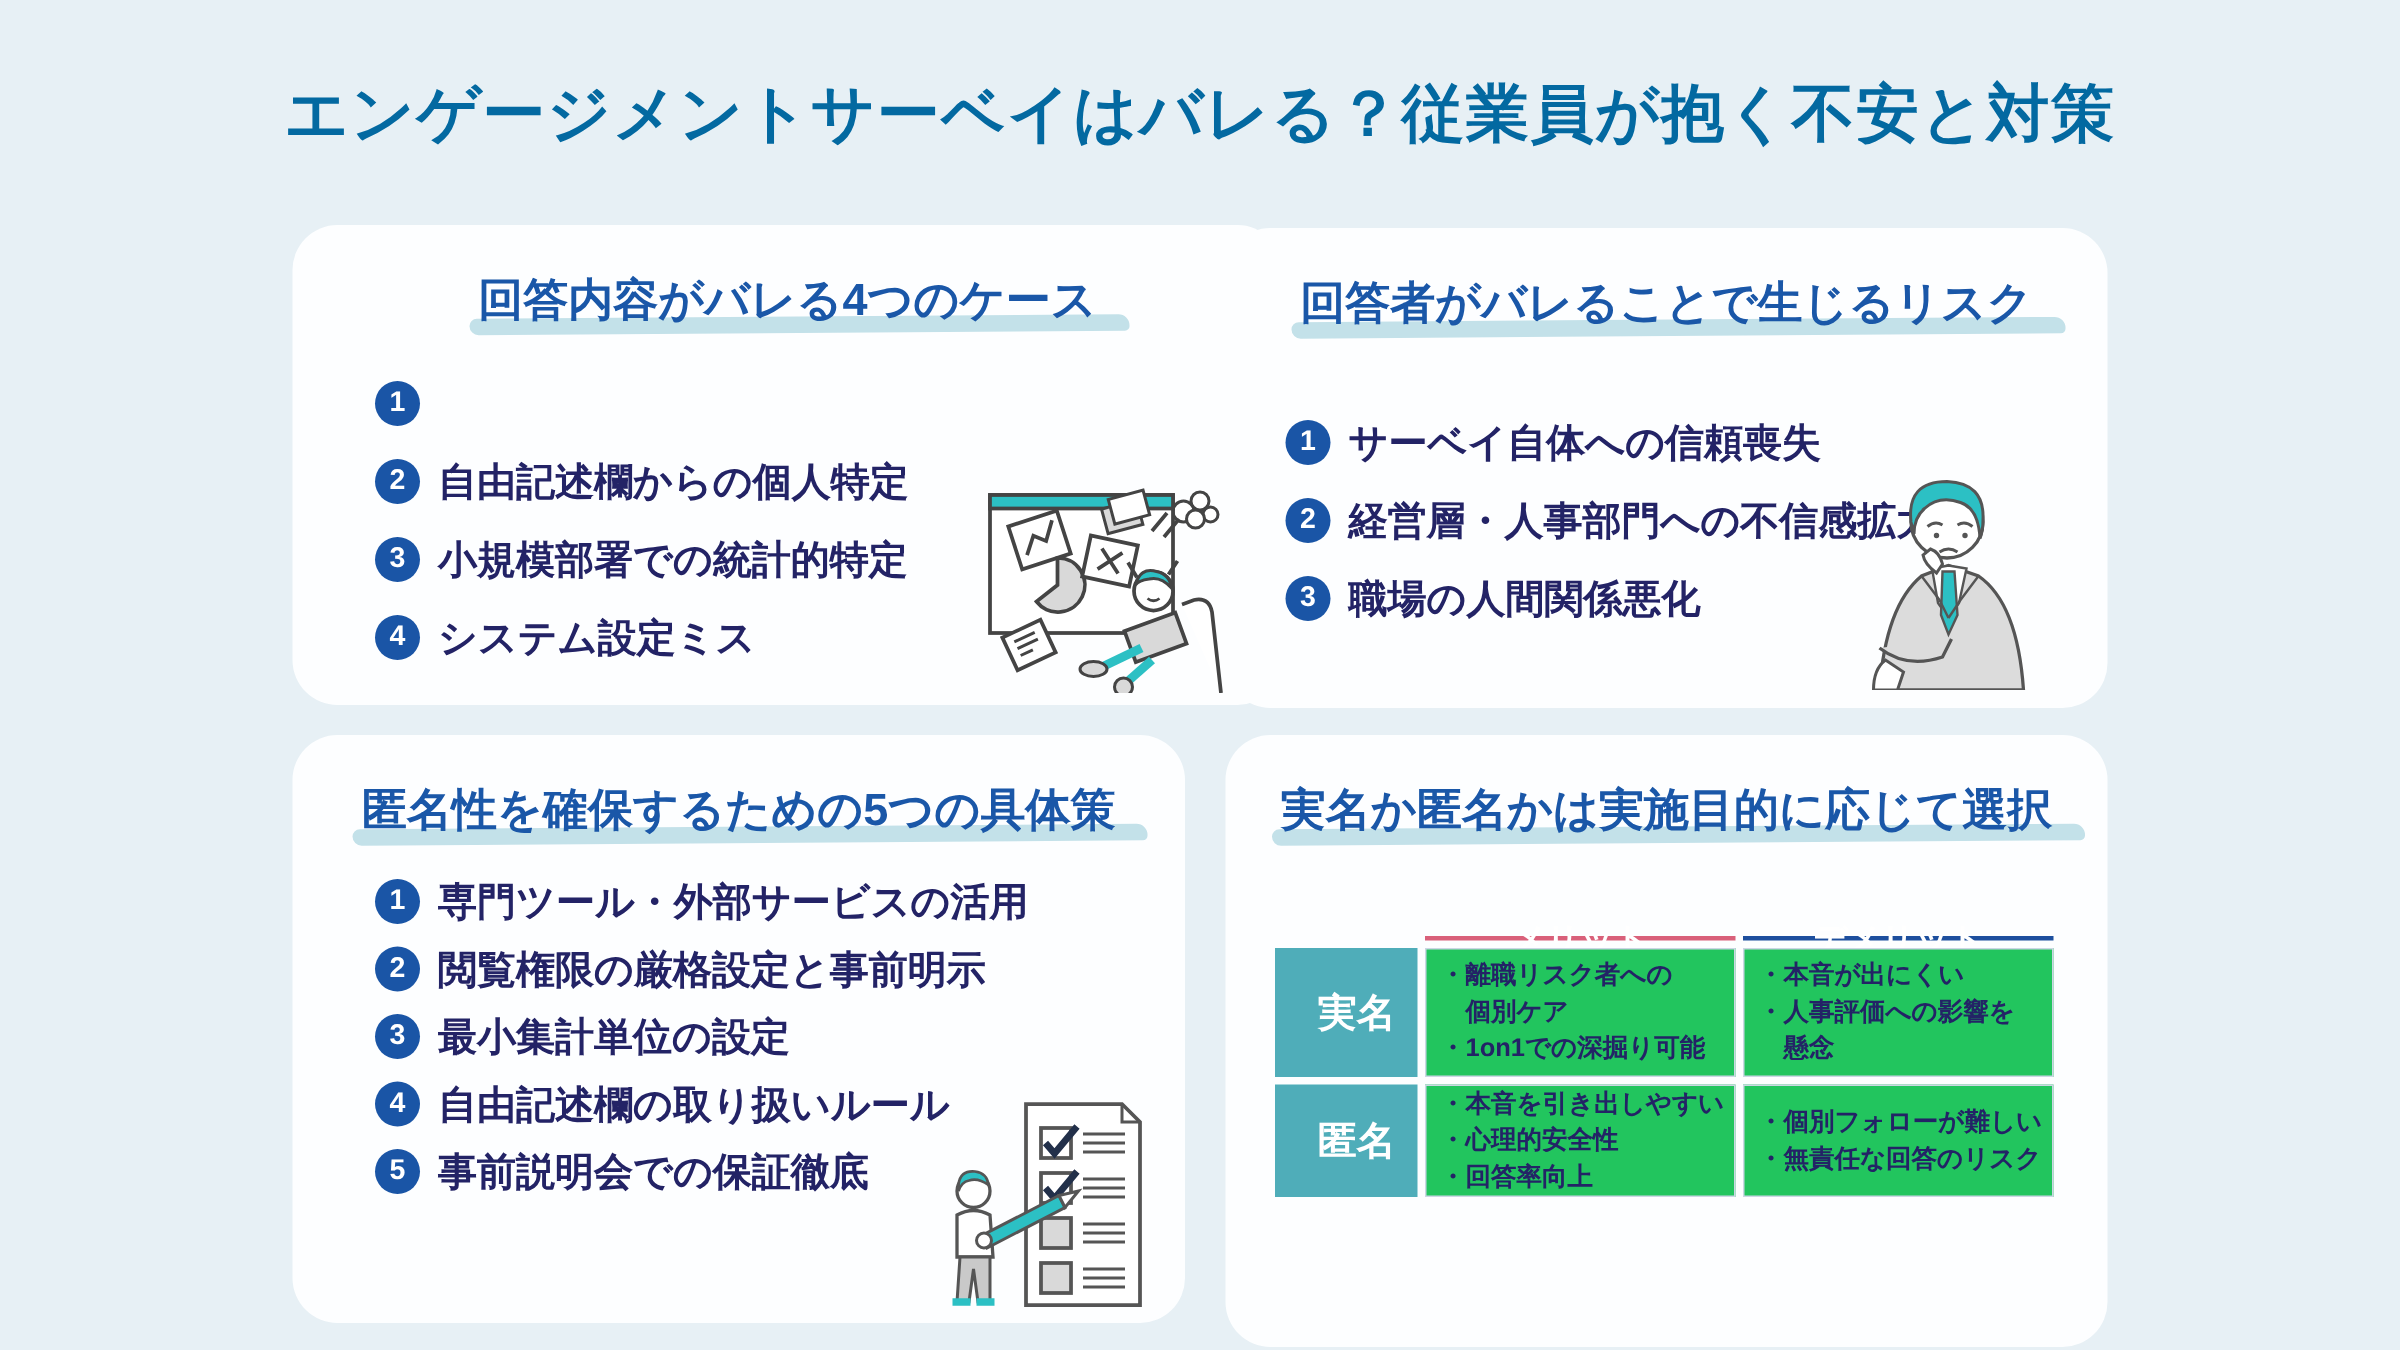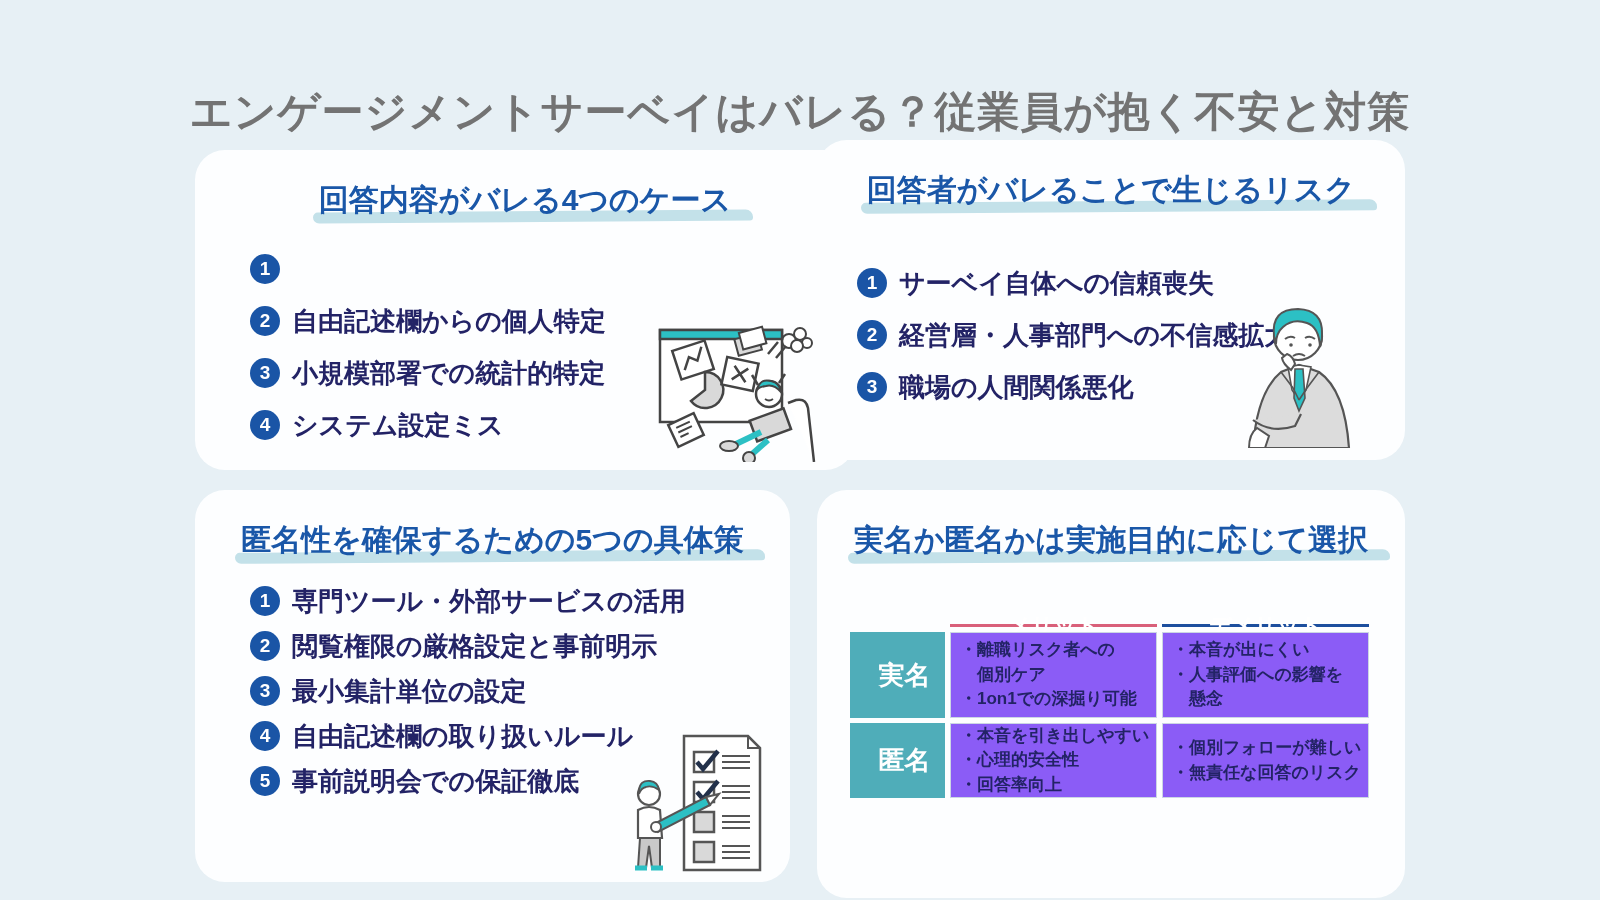--- a/index.html
+++ b/index.html
@@ -3,27 +3,26 @@
 <meta charset="utf-8">
 <style>
   html,body { margin:0; padding:0; }
   body {
     width:1600px; height:900px; position:relative; overflow:hidden;
     background:#e7f0f5;
     font-family:"Liberation Sans","DejaVu Sans",sans-serif;
   }
   .main-title {
     position:absolute; top:48px; left:0; width:100%;
-    text-align:center; font-size:42px; font-weight:900; color:#737373;
+    text-align:center; font-size:42px; font-weight:900; color:#0369a1;
     letter-spacing:1px;
-    margin-top:36px;
   }
   .card { position:absolute; background:#fdfeff; border-radius:30px; }
   #card1 { left:195px; top:150px; width:660px; height:320px; }
-  #card2 { left:817px; top:140px; width:588px; height:320px; }
+  #card2 { left:817px; top:152px; width:588px; height:320px; }
   #card3 { left:195px; top:490px; width:595px; height:392px; }
   #card4 { left:817px; top:490px; width:588px; height:408px; }
 
   .card-title {
     text-align:center; padding-top:30px;
     font-size:30px; font-weight:800; color:#1a57a8;
   }
   .hl { position:relative; display:inline-block; z-index:1; }
   .hl::after {
     content:""; position:absolute; left:-6px; right:-22px; bottom:-1px;
@@ -52,21 +51,21 @@
     position:absolute; left:33px; top:90px;
     display:grid; grid-template-columns:95px 207px 207px;
     grid-template-rows:47px 86px 75px; gap:5px;
   }
   .th { display:flex; align-items:center; justify-content:center;
         color:#ffffff; font-size:22px; font-weight:800;margin-top:44px; }
   .th-merit   { background:#d9607a; }
   .th-demerit { background:#1d4f9e; }
   .rowlabel { background:#4fadb9; color:#ffffff; font-size:26px; font-weight:800;
               display:flex; align-items:center; justify-content:center;padding-left:14px; }
-  .cell { background:#8b5cf6; border:1px solid #ccd6e4;
+  .cell { background:#22c55e; border:1px solid #ccd6e4;
           padding:4px 6px 4px 9px; font-size:17px; font-weight:700; color:#232366;
           white-space:pre-line; line-height:1.45; display:flex; align-items:center; }
 </style>
 </head>
 <body>
 
 <div class="main-title">エンゲージメントサーベイはバレる？従業員が抱く不安と対策</div>
 
 <div class="card" id="card1">
   <div class="card-title">

